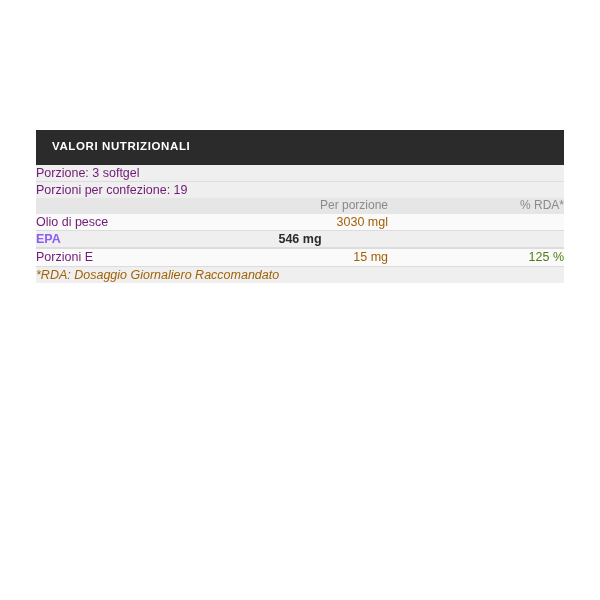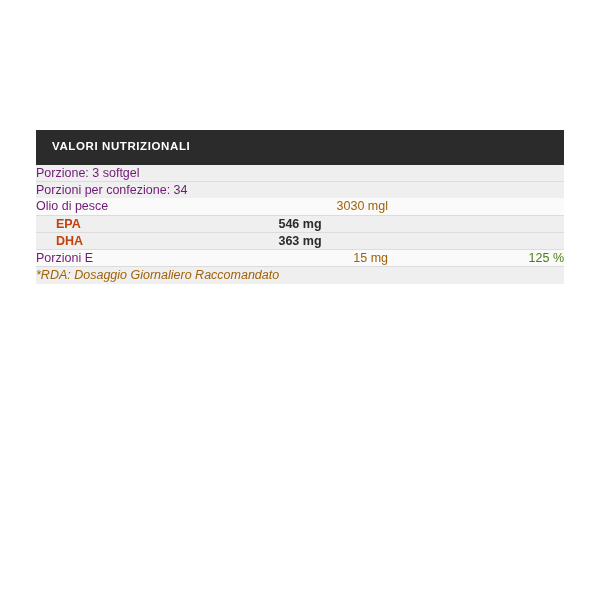--- a/index.html
+++ b/index.html
@@ -52,22 +52,21 @@
     background: #e6e6e6;
   }
   .cell-text {
     font-size: 12.5px;
     color: #701a75;
     padding: 11px 16px 11px 16px;
     line-height: 1.3;
   }
   .cell-text.bold {
     font-weight: bold;
-    color: #c2410c;
-    padding-left: 20px;
+    color: #8b5cf6;
   }
   .cell-num {
     font-size: 12.5px;
     color: #a16207;
     text-align: right;
     padding: 11px 8px 11px 8px;
     line-height: 1.3;
   }
   .cell-num.bold {
     font-weight: bold;
@@ -114,23 +113,28 @@
         <td class="cell-text" colspan="3">Porzione: 3 softgel</td>
       </tr>
 
       <tr>
         <td colspan="3">
             <div class="divider-line"></div>
           </td>
       </tr>
 
       <tr class="row-light">
-        <td class="cell-text" colspan="3">Porzioni per confezione: 34</td>
+        <td class="cell-text" colspan="3">Porzioni per confezione: 19</td>
       </tr>
 
+      <tr class="row-grey col-head">
+        <td class="cell-text"></td>
+        <td class="cell-num" style="width:150px;">Per porzione</td>
+        <td class="cell-rda" style="width:90px;">% RDA*</td>
+      </tr>
 
       <tr class="row-white">
         <td class="cell-text">Olio di pesce</td>
         <td class="cell-num">3030 mgl</td>
         <td class="cell-rda"></td>
       </tr>
 
       <tr>
         <td colspan="3">
             <div class="divider-line"></div>
@@ -142,25 +146,20 @@
         <td class="cell-num bold">546 mg</td>
         <td class="cell-rda"></td>
       </tr>
 
       <tr>
         <td colspan="3">
             <div class="divider-line"></div>
           </td>
       </tr>
 
-      <tr class="row-light">
-        <td class="cell-text bold">DHA</td>
-        <td class="cell-num bold">363 mg</td>
-        <td class="cell-rda"></td>
-      </tr>
 
       <tr>
         <td colspan="3">
             <div class="divider-line"></div>
           </td>
       </tr>
 
       <tr class="row-white">
         <td class="cell-text">Porzioni E</td>
         <td class="cell-num">15 mg</td>

